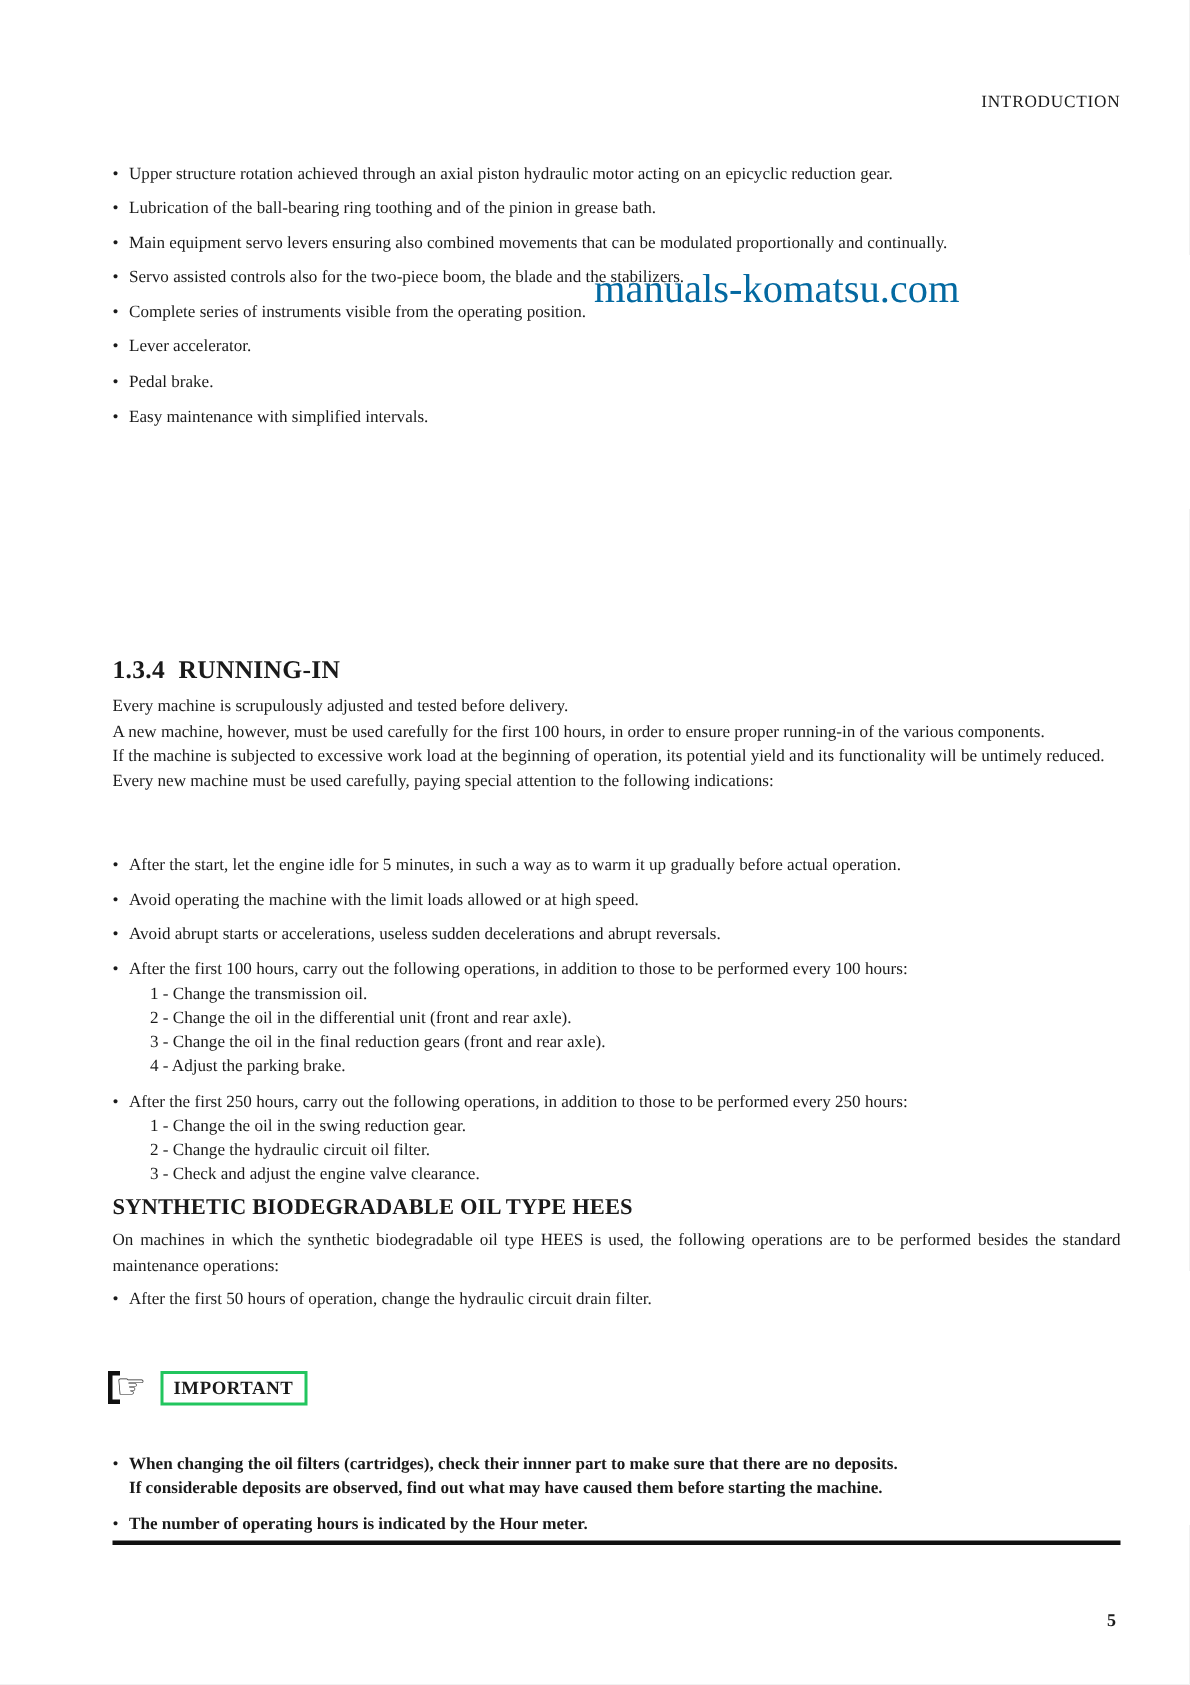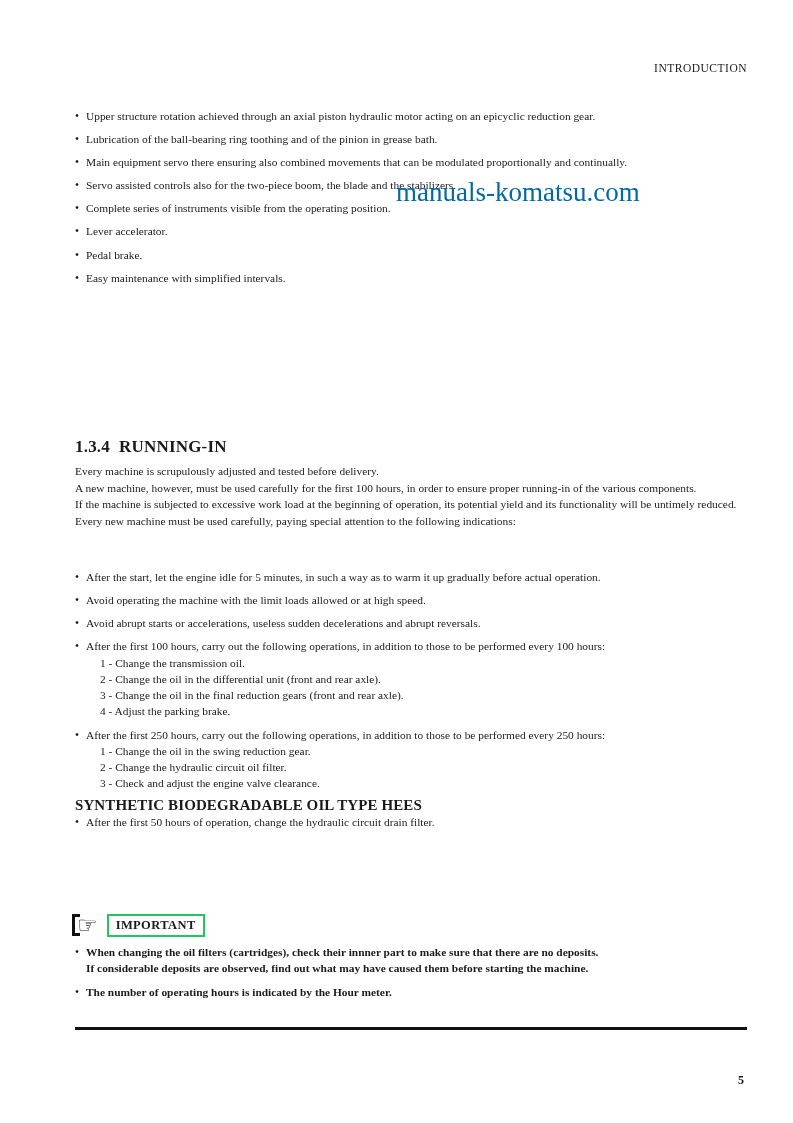--- a/index.html
+++ b/index.html
@@ -81,21 +81,21 @@
     <div class="bullet-row">
       <span class="bullet-dot"></span>
       <span class="btxt">Upper structure rotation achieved through an axial piston hydraulic motor acting on an epicyclic reduction gear.</span>
     </div>
     <div class="bullet-row">
       <span class="bullet-dot"></span>
       <span class="btxt">Lubrication of the ball-bearing ring toothing and of the pinion in grease bath.</span>
     </div>
     <div class="bullet-row">
       <span class="bullet-dot"></span>
-      <span class="btxt">Main equipment servo there ensuring also combined movements that can be modulated proportionally and continually.</span>
+      <span class="btxt">Main equipment servo levers ensuring also combined movements that can be modulated proportionally and continually.</span>
     </div>
     <div class="bullet-row">
       <span class="bullet-dot"></span>
       <span class="btxt">Servo assisted controls also for the two-piece boom, the blade and the stabilizers.</span>
     </div>
     <div class="bullet-row">
       <span class="bullet-dot"></span>
       <span class="btxt">Complete series of instruments visible from the operating position.</span>
     </div>
     <div class="bullet-row">
@@ -154,35 +154,36 @@
         <span>After the first 250 hours, carry out the following operations, in addition to those to be performed every 250 hours:</span>
         <span class="sub-item" style="display:block;">1 - Change the oil in the swing reduction gear.</span>
         <span class="sub-item" style="display:block;">2 - Change the hydraulic circuit oil filter.</span>
         <span class="sub-item" style="display:block;">3 - Check and adjust the engine valve clearance.</span>
       </span>
     </div>
   </div>
 
   <div class="block" style="top:797px;">
     <div class="sub-heading">SYNTHETIC BIODEGRADABLE OIL TYPE HEES</div>
+    <div class="para-line hees-para">On machines in which the synthetic biodegradable oil type HEES is used, the following operations are to be performed besides the standard maintenance operations:</div>
     <div class="bullet-row">
       <span class="bullet-dot"></span>
       <span class="btxt">After the first 50 hours of operation, change the hydraulic circuit drain filter.</span>
     </div>
   </div>
 
   <div class="important-row">
     <span class="manicule">
         <span class="manicule-bracket"></span>
         <span class="manicule-hand"></span>
       </span>
     <span class="important-box">IMPORTANT</span>
   </div>
 
-  <div class="block bold-bullets" style="top:944px;">
+  <div class="block bold-bullets" style="top:968px;">
     <div class="bullet-row">
       <span class="bullet-dot"></span>
       <span class="btxt">
         <span style="display:block;">When changing the oil filters (cartridges), check their innner part to make sure that there are no deposits.</span>
         <span style="display:block;">If considerable deposits are observed, find out what may have caused them before starting the machine.</span>
       </span>
     </div>
     <div class="bullet-row">
       <span class="bullet-dot"></span>
       <span class="btxt">The number of operating hours is indicated by the Hour meter.</span>

